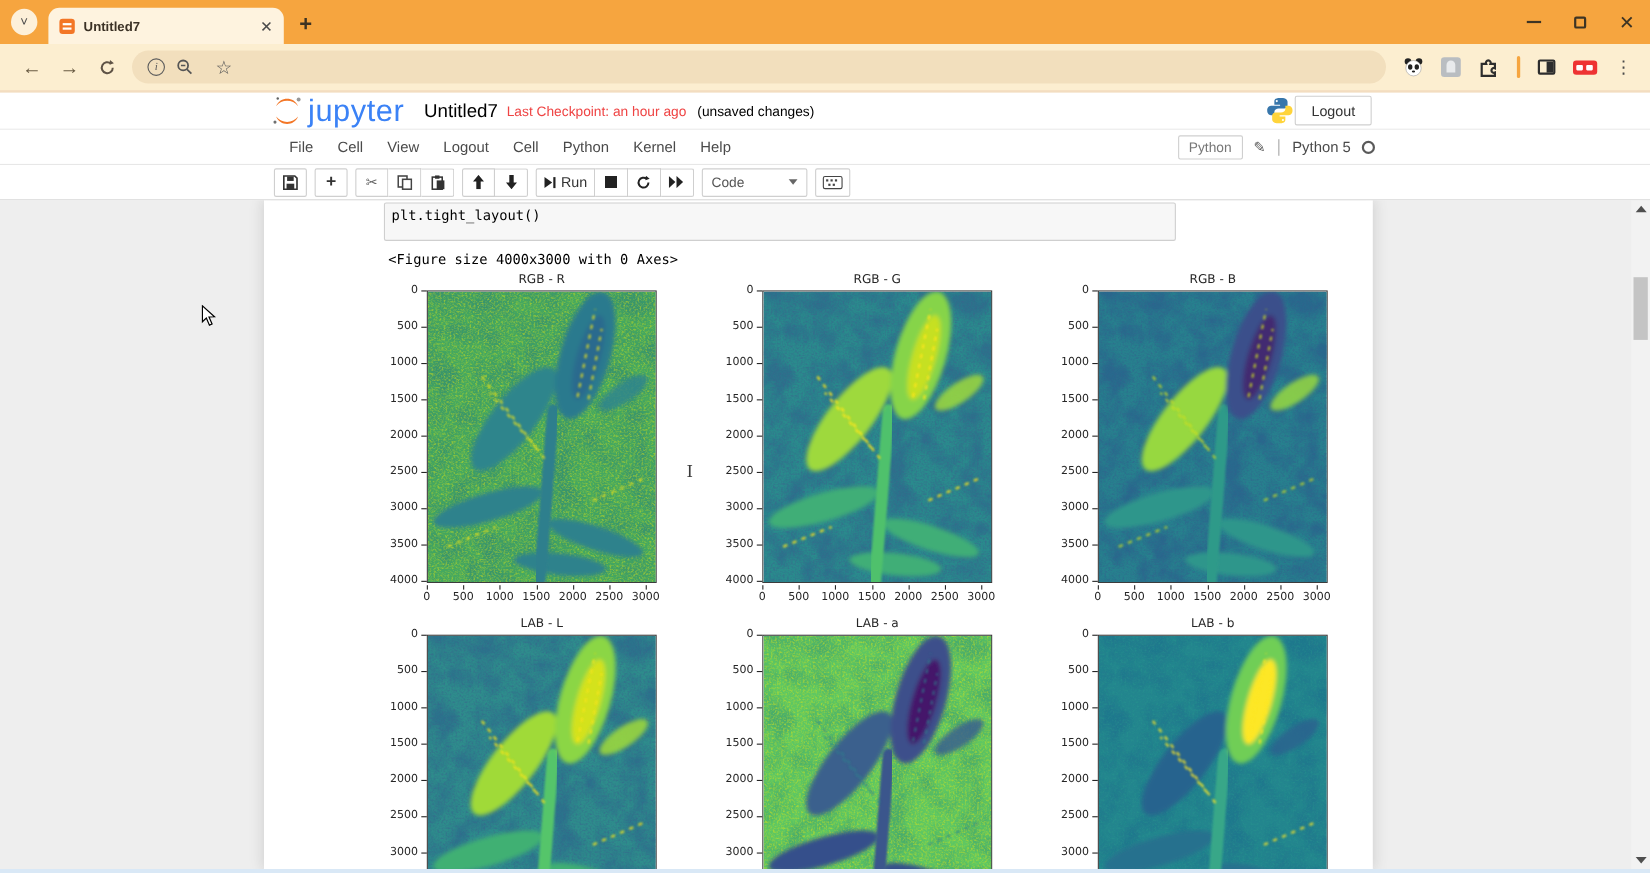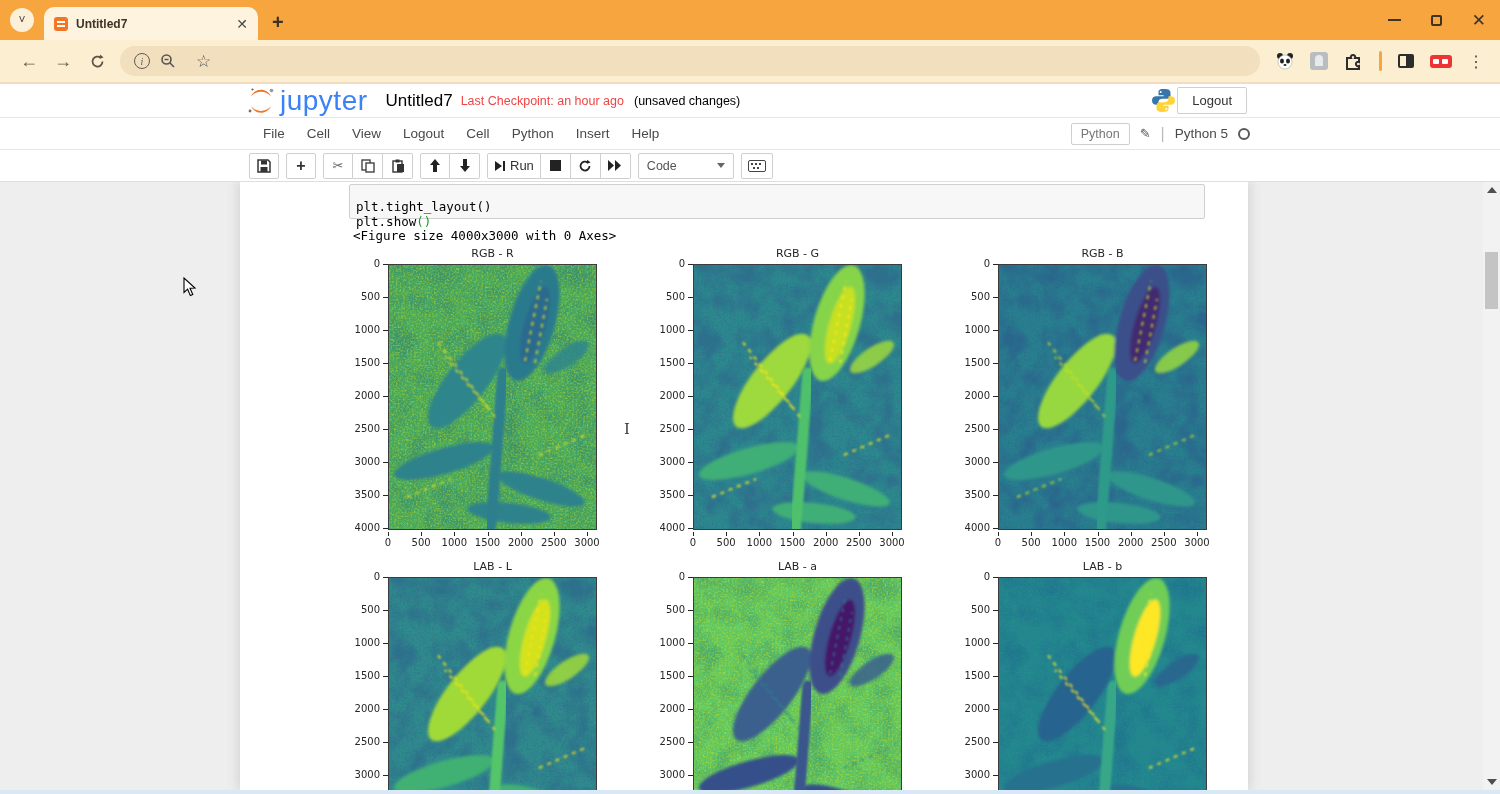--- a/index.html
+++ b/index.html
@@ -81,22 +81,22 @@
   .tb-caret { margin-left:auto; width:0; height:0; border-left:4px solid transparent; border-right:4px solid transparent;
               border-top:5px solid #666; }
   .kbd-ico { width:18px; height:12px; border:1.5px solid #444; border-radius:2px; position:relative; }
   .kbd-ico::after { content:""; position:absolute; left:2px; top:2px; width:2px; height:2px; background:#444;
                     box-shadow:4px 0 0 #444, 8px 0 0 #444, 2px 4px 0 #444, 6px 4px 0 #444; }
 
   
   .nb-body { position:relative; height:608px; background:#eee; overflow:hidden; }
   .nb-container { position:absolute; left:240px; top:0; width:1008px; height:100%; background:#fff;
                   box-shadow:0 0 12px 1px rgba(87,87,87,0.2); overflow:hidden; }
-  .cell-input { position:absolute; left:109px; top:2px; width:856px; height:35px; background:#f7f7f7;
-                border:1px solid #cfcfcf; border-radius:2px; padding:14px 6px;
+  .cell-input { position:absolute; left:109px; top:2px; width:720px; height:35px; background:#f7f7f7;
+                border:1px solid #cfcfcf; border-radius:2px; padding:3px 6px;
                 font-family:"DejaVu Sans Mono", monospace; font-size:12.5px; color:#000; line-height:15px; }
   .paren-green { color:#1a9c1a; }
   .cell-output { position:absolute; left:113px; top:46px; font-family:"DejaVu Sans Mono", monospace;
                  font-size:12.5px; color:#000; }
 
   
   .plot-title { position:absolute; width:209px; text-align:center; font-family:"DejaVu Sans", sans-serif;
                 font-size:11px; color:#262626; }
   .imgbox { position:absolute; width:209px; height:266px; border:1px solid #3c3c3c; overflow:hidden; }
   .imgbox svg { display:block; }
@@ -225,21 +225,21 @@
   </div>
 </div>
 
 <div class="jp-menubar">
   <span class="menu-item">File</span>
   <span class="menu-item">Cell</span>
   <span class="menu-item">View</span>
   <span class="menu-item">Logout</span>
   <span class="menu-item">Cell</span>
   <span class="menu-item">Python</span>
-  <span class="menu-item">Insert</span>
+  <span class="menu-item">Kernel</span>
   <span class="menu-item">Help</span>
   <div class="menubar-right">
     <span class="trusted-badge">Python</span>
     <span class="pencil-ico">✎</span>
     <span class="kernel-sep">|</span>
     <span class="kernel-name">Python 5</span>
     <span class="kernel-ind"></span>
   </div>
 </div>
 
@@ -320,21 +320,20 @@
       <div class="tb-btn">
     <span class="kbd-ico"></span>
       </div>
     </div>
 </div>
 
 <div class="nb-body">
   <div class="nb-container">
     <div class="cell-input">
       <div><span>plt.tight_layout()</span></div>
-      <div><span>plt.show</span><span class="paren-green">()</span></div>
     </div>
     <div class="cell-output">&lt;Figure size 4000x3000 with 0 Axes&gt;</div>
     <div id="figure">
         <div class="plot-title" style="left: 148px; top: 65px;">RGB - R</div>
         <div class="imgbox" style="left: 148px; top: 82px;">
           <svg width="209" height="266" viewBox="0 0 209 266">
             <rect width="209" height="266" fill="#45a860"></rect>
             <rect width="209" height="266" fill="#2e8577" filter="url(#f-mottle)" opacity="0.55"></rect>
             <rect width="209" height="266" fill="#d8e219" filter="url(#f-speckle)" opacity="0.5"></rect>
             <g filter="url(#f-soft2)">

